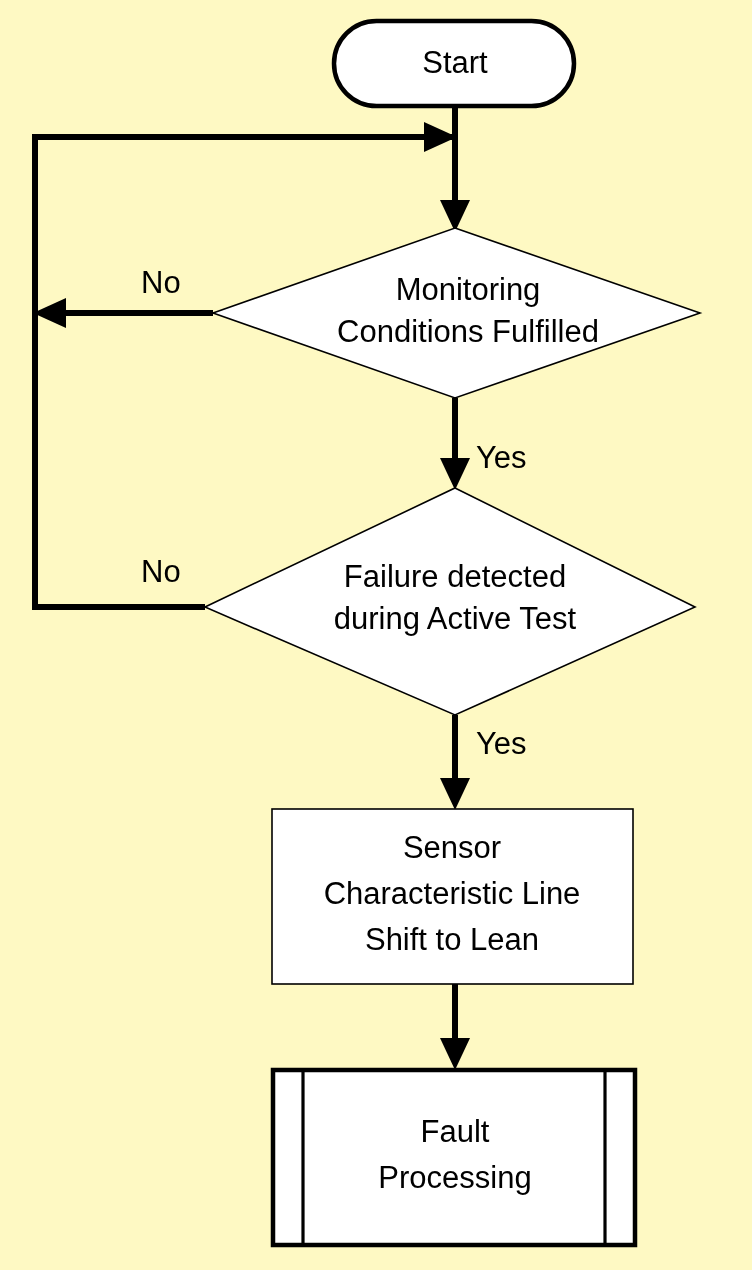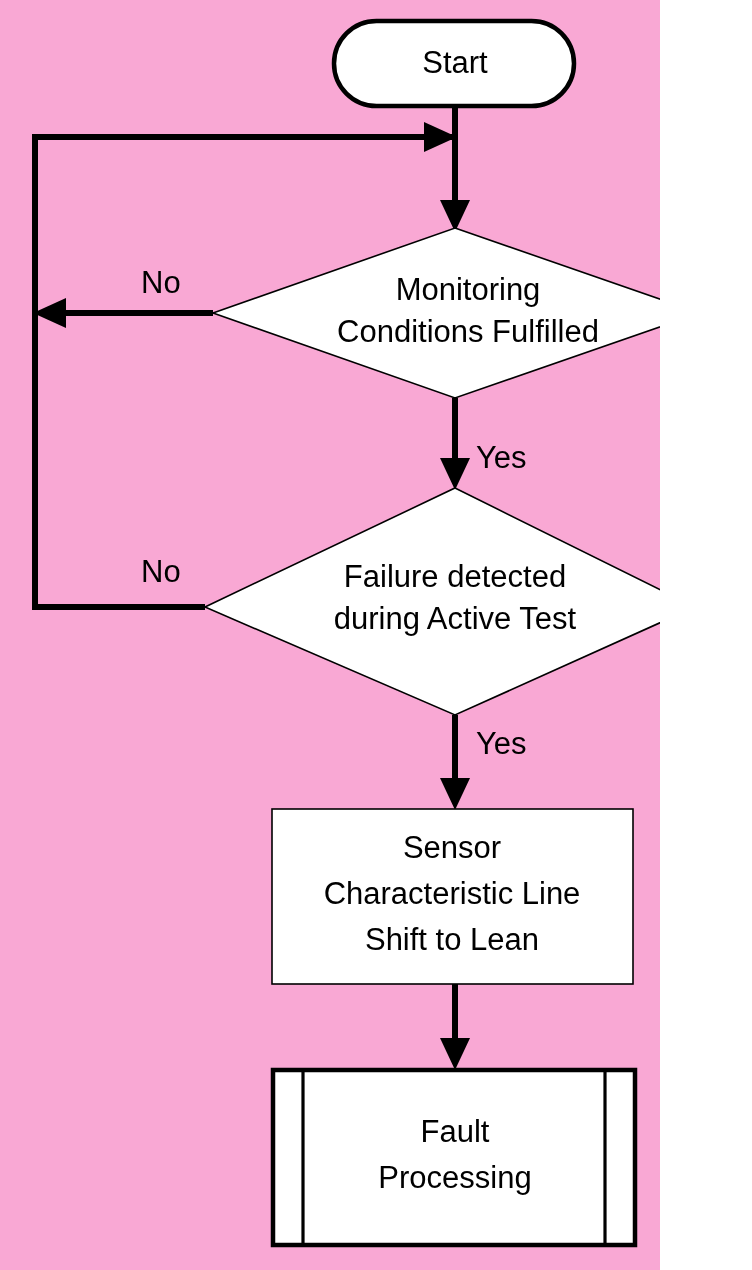--- a/index.html
+++ b/index.html
@@ -6,23 +6,23 @@
   html, body {
     margin: 0;
     padding: 0;
     background: #ffffff;
   }
   body {
     font-family: "Liberation Sans", sans-serif;
   }
   #canvas {
     position: relative;
-    width: 660px;
+    width: 752px;
     height: 1270px;
-    background: #f9a8d4;
+    background: #fef9c3;
     overflow: hidden;
   }
   #flow-svg {
     position: absolute;
     top: 0;
     left: 0;
     width: 752px;
     height: 1270px;
   }
   .node-text {

